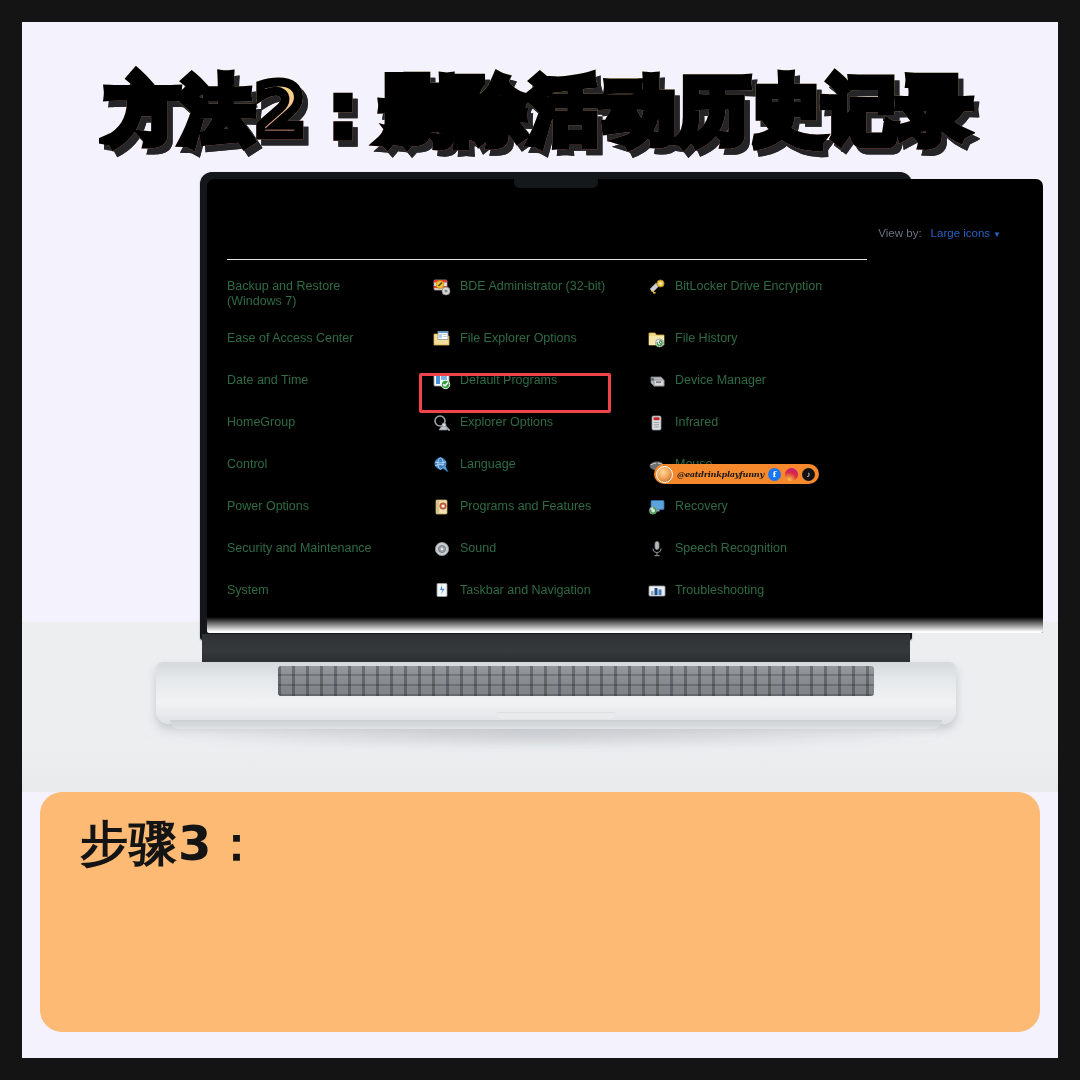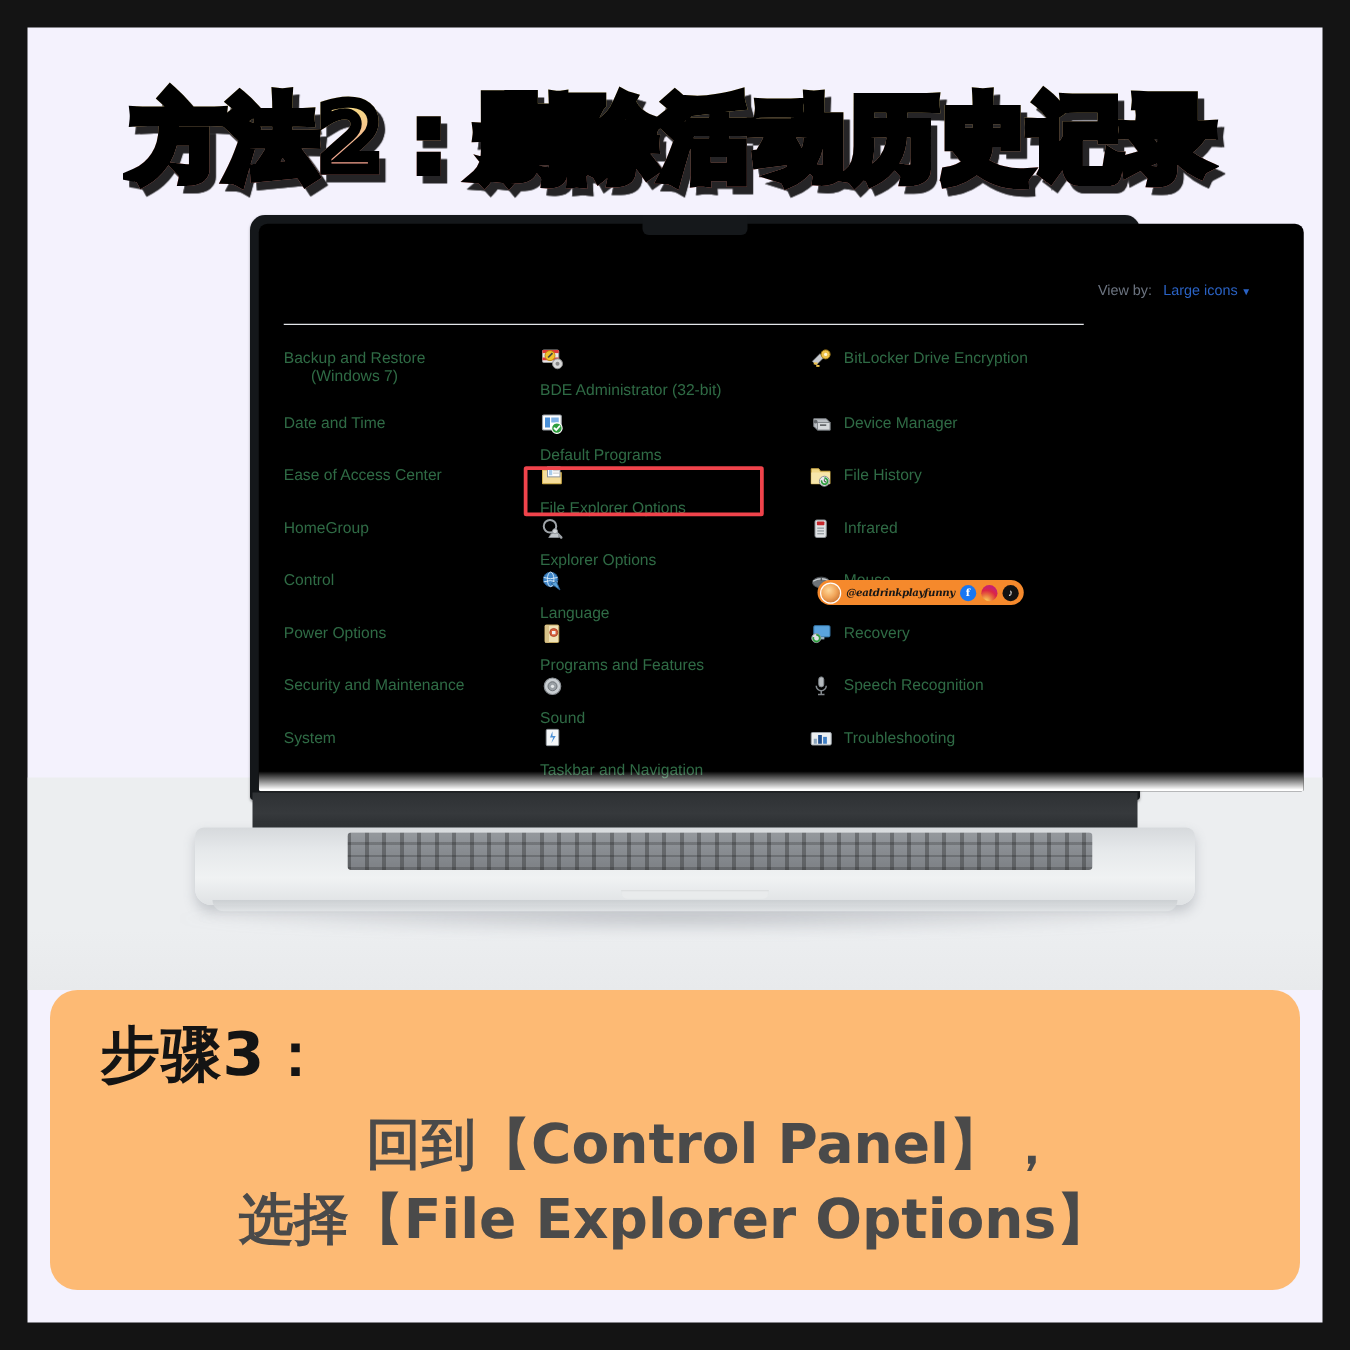--- a/index.html
+++ b/index.html
@@ -217,24 +217,23 @@
     display: flex;
     align-items: flex-start;
     height: 42px;
   }
   .cp-row.first { height: 52px; }
 
   .cp-cell {
     display: flex;
     align-items: flex-start;
     gap: 8px;
-    text-align: center;
   }
   .cp-cell.c1 { width: 205px; padding-left: 0px; }
-  .cp-cell.c2 { width: 215px; flex-direction: column; }
+  .cp-cell.c2 { width: 215px; }
   .cp-cell.c3 { width: 240px; }
 
   .cp-label {
     font-size: 12.5px;
     color: #2f6b45;
     line-height: 15px;
     font-family: "Liberation Sans", sans-serif;
     white-space: pre-line;
   }
 
@@ -402,49 +401,20 @@
                       <rect x="4" y="13" width="3" height="1.6" fill="#efc24a"></rect>
                       <rect x="6" y="15" width="2.6" height="1.5" fill="#efc24a"></rect>
                     </svg>
                   </span>
                   <span class="cp-label">BitLocker Drive Encryption</span>
                 </div>
               </div>
 
               <div class="cp-row">
                 <div class="cp-cell c1">
-                  <span class="cp-label">Date and Time</span>
-                </div>
-                <div class="cp-cell c2">
-                  <span class="cp-ico">
-                    <svg width="20" height="20" viewBox="0 0 20 20">
-                      <rect x="2" y="3" width="15" height="12" rx="1" fill="#fff" stroke="#9aa0a6" stroke-width="0.9"></rect>
-                      <rect x="4" y="5" width="4" height="8" fill="#4a90d9"></rect>
-                      <rect x="9" y="5" width="6" height="4" fill="#7fb3e6"></rect>
-                      <circle cx="13.5" cy="13.5" r="4.2" fill="#2e9e3e" stroke="#fff" stroke-width="0.9"></circle>
-                      <path d="M11.6 13.6 L13 15 L15.6 12" stroke="#fff" stroke-width="1.5" fill="none" stroke-linecap="round"></path>
-                    </svg>
-                  </span>
-                  <span class="cp-label">Default Programs</span>
-                </div>
-                <div class="cp-cell c3">
-                  <span class="cp-ico">
-                    <svg width="20" height="20" viewBox="0 0 20 20">
-                      <path d="M4 6 L14 6 L17 9 L17 15 L7 15 L4 12 Z" fill="#b9bdc2" stroke="#7c8085" stroke-width="0.8"></path>
-                      <rect x="7" y="9" width="10" height="6" fill="#d6d9dc" stroke="#7c8085" stroke-width="0.7"></rect>
-                      <rect x="9" y="10.5" width="5" height="1.2" fill="#55585c"></rect>
-                      <circle cx="5.5" cy="8.2" r="1.5" fill="#63676b"></circle>
-                    </svg>
-                  </span>
-                  <span class="cp-label">Device Manager</span>
-                </div>
-              </div>
-
-              <div class="cp-row">
-                <div class="cp-cell c1">
                   <span class="cp-label">Ease of Access Center</span>
                 </div>
                 <div class="cp-cell c2">
                   <span class="cp-ico">
                     <svg width="20" height="20" viewBox="0 0 20 20">
                       <path d="M2 5 L8 5 L9.4 7 L17 7 L17 16 L2 16 Z" fill="#f5dd9a" stroke="#d9b44a" stroke-width="0.8"></path>
                       <rect x="6" y="2.5" width="10" height="8" fill="#fff" stroke="#8f949a" stroke-width="0.8"></rect>
                       <rect x="6" y="2.5" width="10" height="1.6" fill="#5b9bd5"></rect>
                       <rect x="7.2" y="5" width="2.6" height="4.2" fill="#a8cdee"></rect>
                       <rect x="10.5" y="5" width="4.6" height="1" fill="#cfcfcf"></rect>
@@ -457,20 +427,49 @@
                   <span class="cp-ico">
                     <svg width="20" height="20" viewBox="0 0 20 20">
                       <path d="M2 4 L8 4 L9.4 6 L17 6 L17 16 L2 16 Z" fill="#f2d98a" stroke="#d0ad48" stroke-width="0.8"></path>
                       <path d="M2 7 L17 7 L17 16 L2 16 Z" fill="#f7e6ab"></path>
                       <circle cx="12.5" cy="14" r="4" fill="#e9ecee" stroke="#8d9196" stroke-width="0.8"></circle>
                       <path d="M12.5 11.6 A2.4 2.4 0 1 1 10.4 13.3" stroke="#2e9e3e" stroke-width="1.4" fill="none"></path>
                       <path d="M12.5 14 L12.5 12.3 M12.5 14 L13.9 14.7" stroke="#555" stroke-width="0.9"></path>
                     </svg>
                   </span>
                   <span class="cp-label">File History</span>
+                </div>
+              </div>
+
+              <div class="cp-row">
+                <div class="cp-cell c1">
+                  <span class="cp-label">Date and Time</span>
+                </div>
+                <div class="cp-cell c2">
+                  <span class="cp-ico">
+                    <svg width="20" height="20" viewBox="0 0 20 20">
+                      <rect x="2" y="3" width="15" height="12" rx="1" fill="#fff" stroke="#9aa0a6" stroke-width="0.9"></rect>
+                      <rect x="4" y="5" width="4" height="8" fill="#4a90d9"></rect>
+                      <rect x="9" y="5" width="6" height="4" fill="#7fb3e6"></rect>
+                      <circle cx="13.5" cy="13.5" r="4.2" fill="#2e9e3e" stroke="#fff" stroke-width="0.9"></circle>
+                      <path d="M11.6 13.6 L13 15 L15.6 12" stroke="#fff" stroke-width="1.5" fill="none" stroke-linecap="round"></path>
+                    </svg>
+                  </span>
+                  <span class="cp-label">Default Programs</span>
+                </div>
+                <div class="cp-cell c3">
+                  <span class="cp-ico">
+                    <svg width="20" height="20" viewBox="0 0 20 20">
+                      <path d="M4 6 L14 6 L17 9 L17 15 L7 15 L4 12 Z" fill="#b9bdc2" stroke="#7c8085" stroke-width="0.8"></path>
+                      <rect x="7" y="9" width="10" height="6" fill="#d6d9dc" stroke="#7c8085" stroke-width="0.7"></rect>
+                      <rect x="9" y="10.5" width="5" height="1.2" fill="#55585c"></rect>
+                      <circle cx="5.5" cy="8.2" r="1.5" fill="#63676b"></circle>
+                    </svg>
+                  </span>
+                  <span class="cp-label">Device Manager</span>
                 </div>
               </div>
 
               <div class="cp-row">
                 <div class="cp-cell c1">
                   <span class="cp-label">HomeGroup</span>
                 </div>
                 <div class="cp-cell c2">
                   <span class="cp-ico">
                     <svg width="20" height="20" viewBox="0 0 20 20">
@@ -623,20 +622,16 @@
 
       <div id="hinge"></div>
       <div id="base"></div>
       <div id="keyboard"></div>
       <div id="trackpad-notch"></div>
       <div id="base-foot"></div>
     </div>
 
     <div id="steps">
       <div id="step-title">步骤3：</div>
-      <div id="step-lines">
-        <div class="step-line" id="step-line-1">回到【Control Panel】，</div>
-        <div class="step-line" id="step-line-2">选择【File Explorer Options】</div>
-      </div>
     </div>
 
   </div>
 </div>
 
 </body></html>

